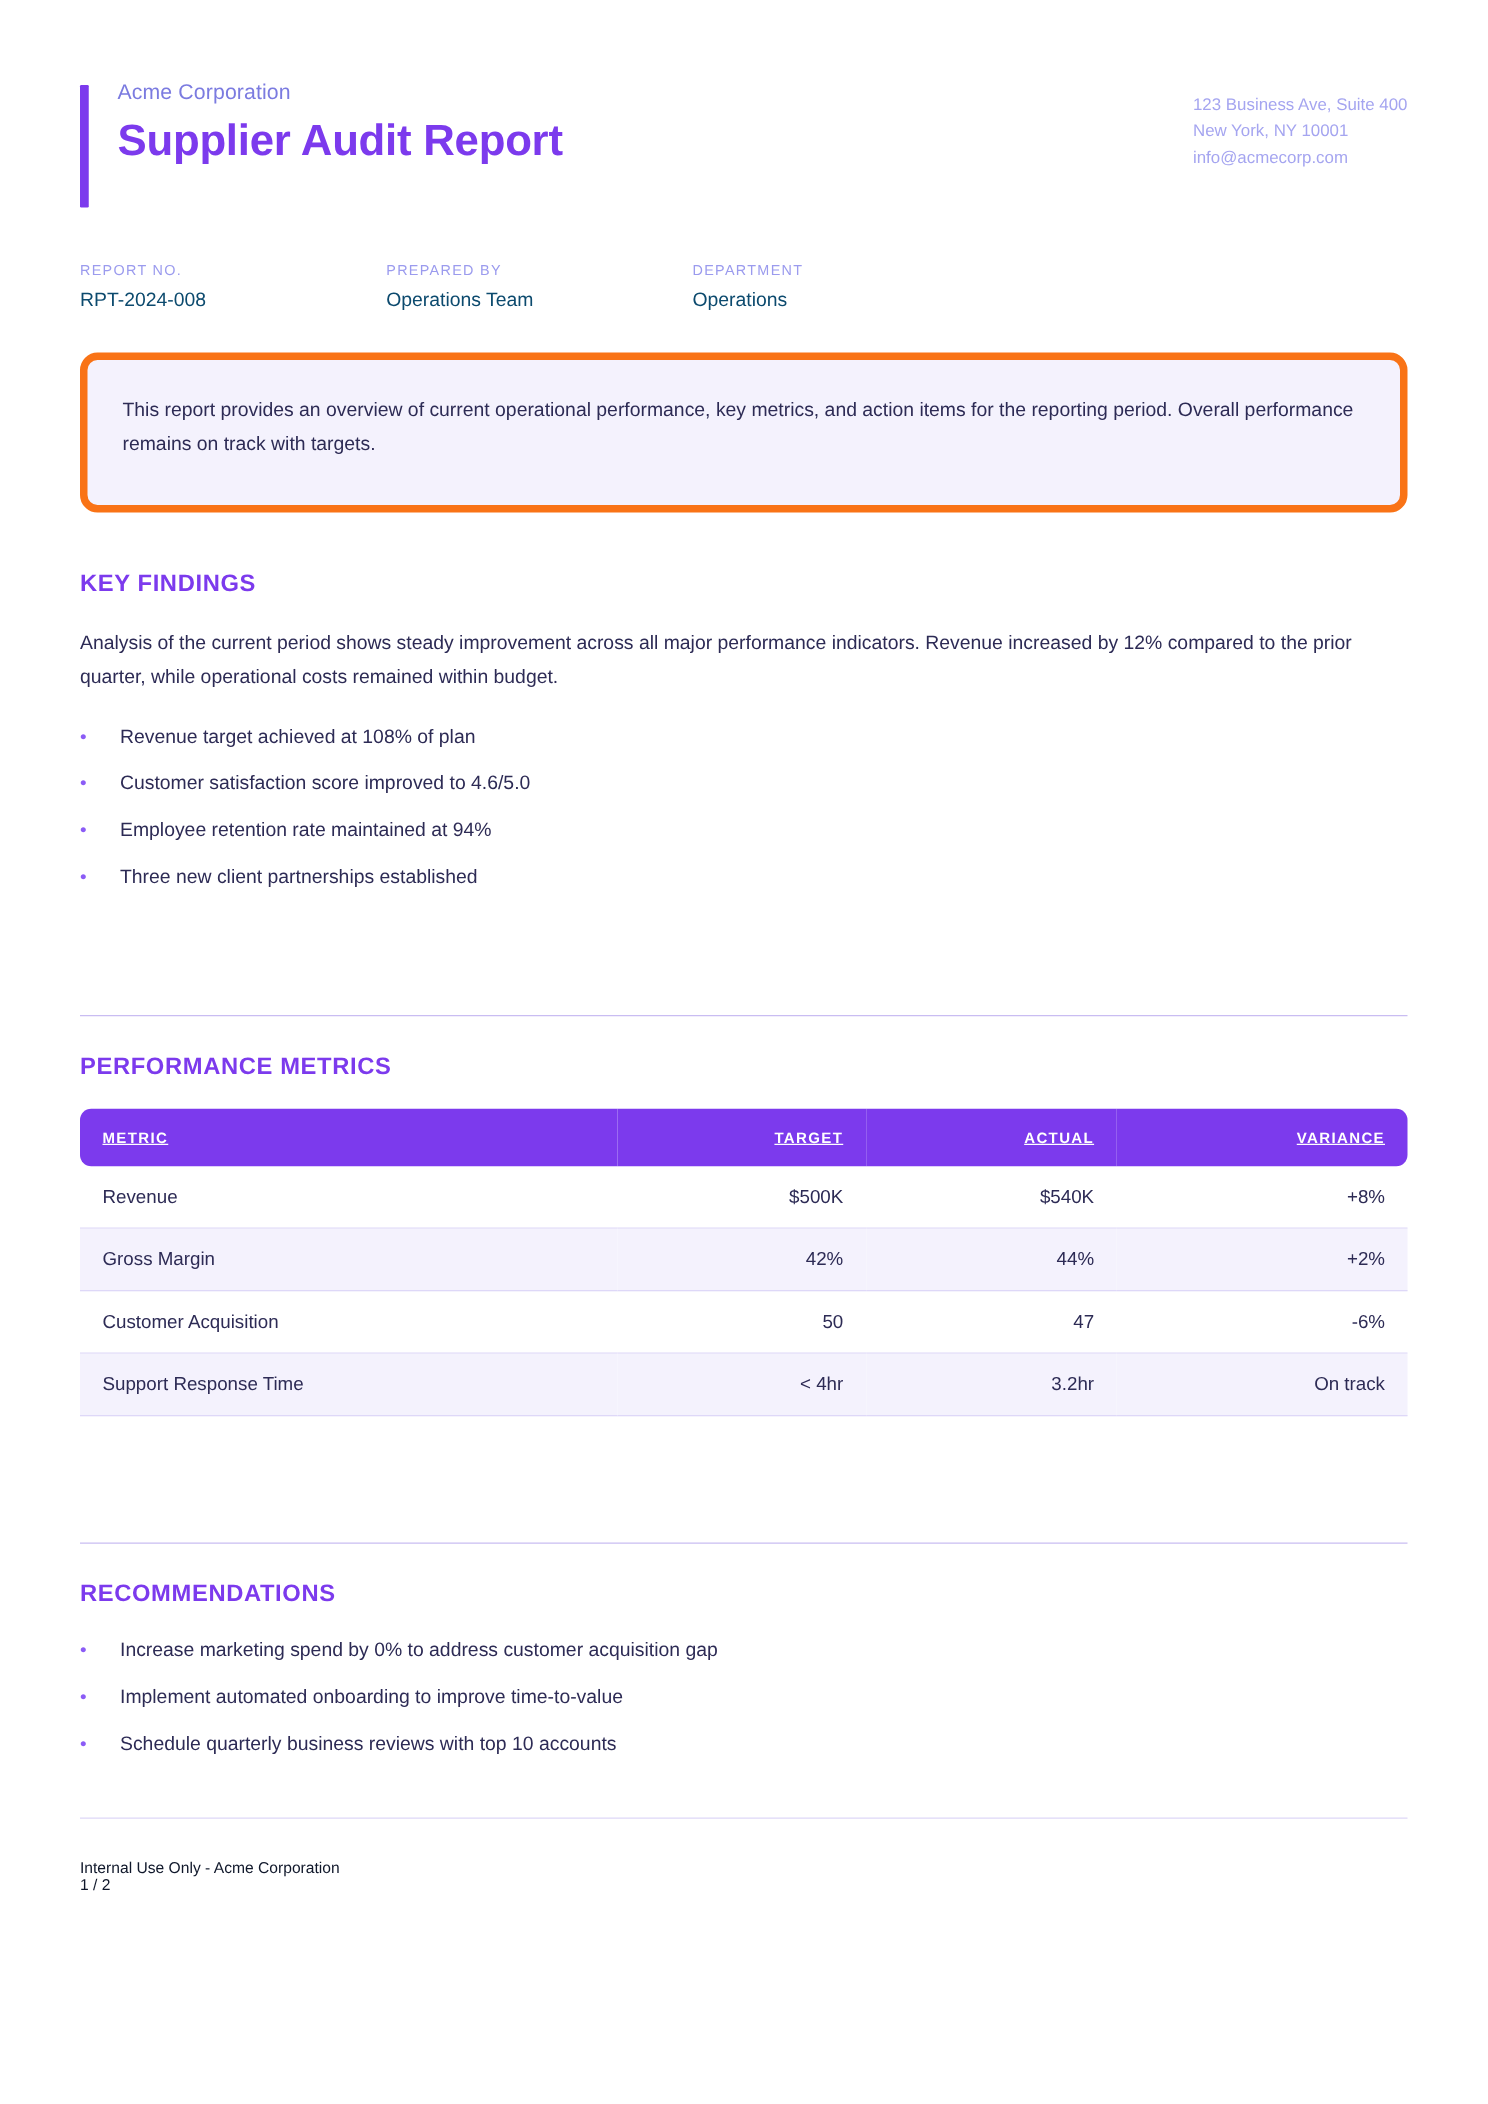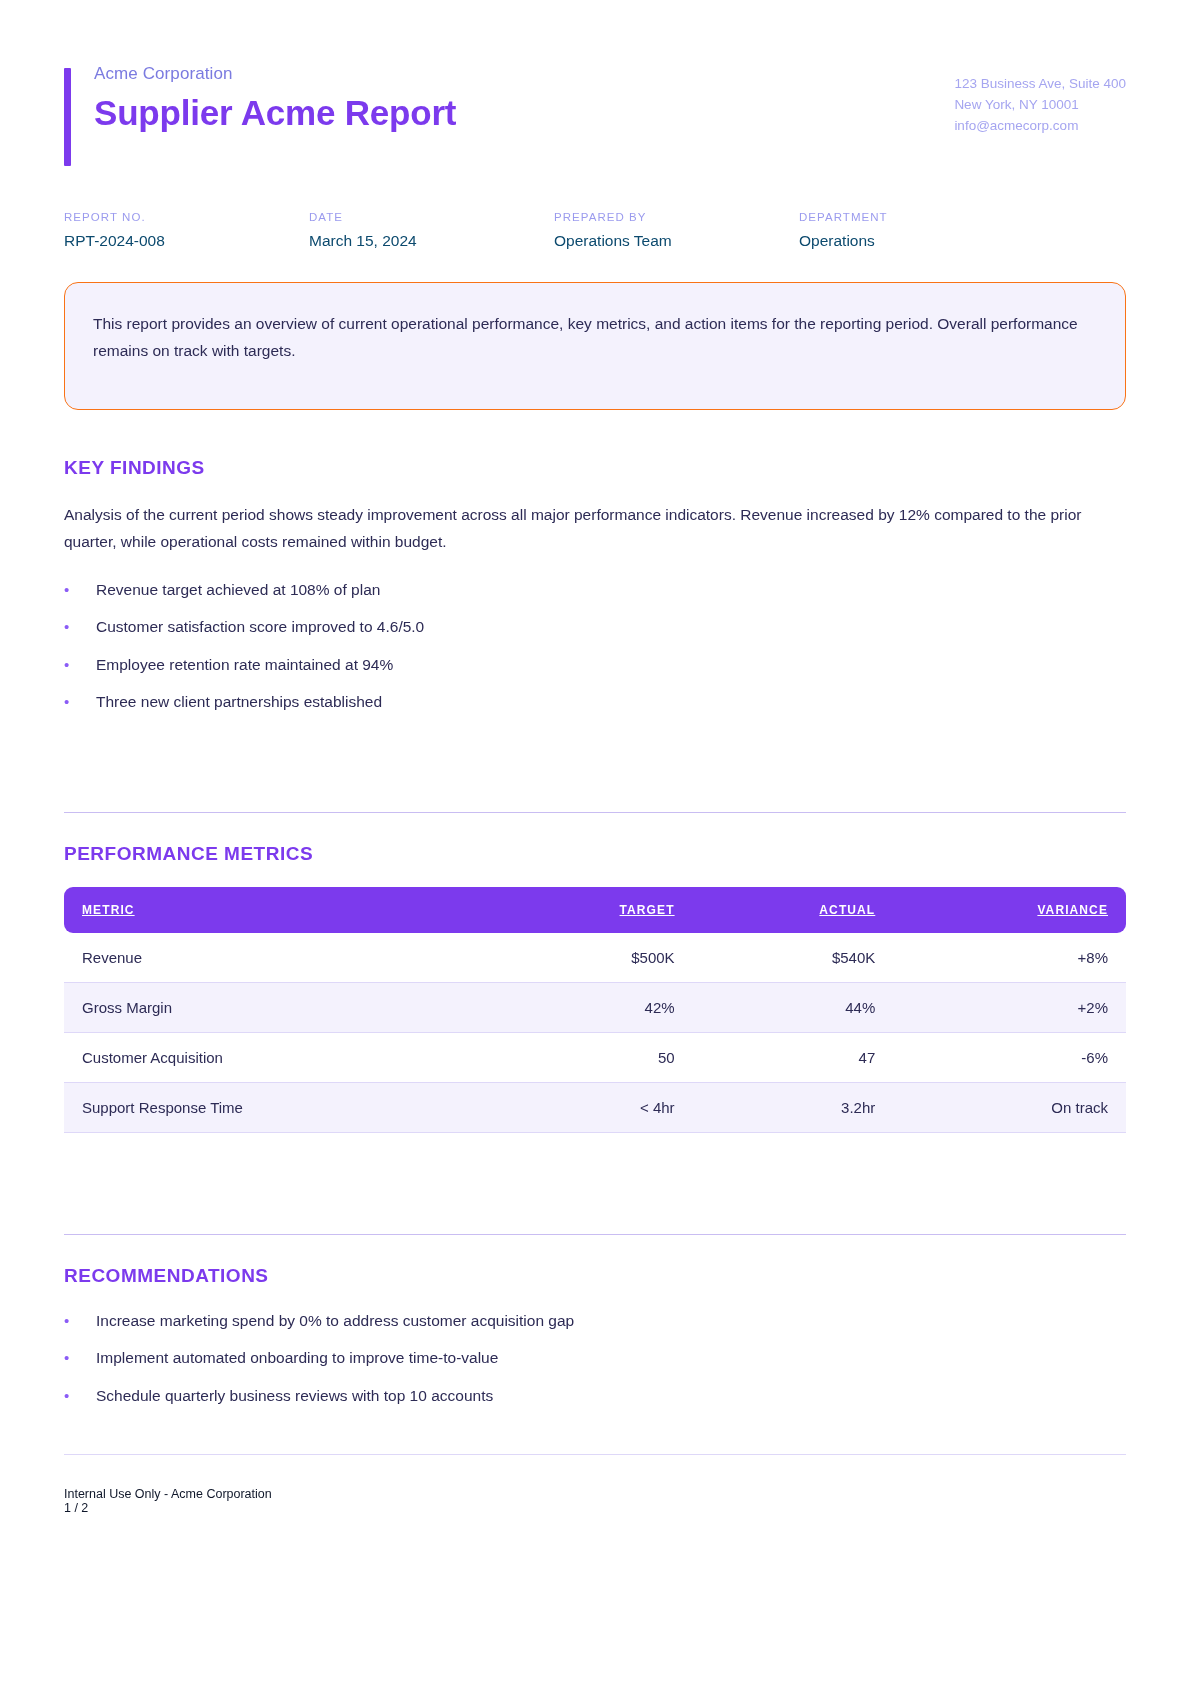--- a/index.html
+++ b/index.html
@@ -77,21 +77,21 @@
     margin-bottom: 9px;
   }
   .meta-value {
     font-size: 15.5px;
     color: #0c4a6e;
   }
 
   
   .summary-box {
     margin-top: 32px;
-    border: 1px solid #f97316;
+    border: 6px solid #f97316;
     background: #f4f2fd;
     border-radius: 14px;
     padding: 27px 28px 30px 28px;
     min-height: 128px;
   }
   .summary-text {
     font-size: 15.5px;
     line-height: 1.75;
     color: #2d2b55;
   }
@@ -189,37 +189,33 @@
 </style>
 </head>
 <body>
 
 <div class="page">
 
   <div class="header">
     <div class="header-left">
       <div class="accent-bar"></div>
       <div class="company-name">Acme Corporation</div>
-      <div class="doc-title">Supplier Acme Report</div>
+      <div class="doc-title">Supplier Audit Report</div>
     </div>
     <div class="header-right">
       <div>123 Business Ave, Suite 400</div>
       <div>New York, NY 10001</div>
       <div>info@acmecorp.com</div>
     </div>
   </div>
 
   <div class="meta-row">
     <div class="meta-col">
       <div class="meta-label">REPORT NO.</div>
       <div class="meta-value">RPT-2024-008</div>
-    </div>
-    <div class="meta-col">
-      <div class="meta-label">DATE</div>
-      <div class="meta-value">March 15, 2024</div>
     </div>
     <div class="meta-col">
       <div class="meta-label">PREPARED BY</div>
       <div class="meta-value">Operations Team</div>
     </div>
     <div class="meta-col">
       <div class="meta-label">DEPARTMENT</div>
       <div class="meta-value">Operations</div>
     </div>
   </div>

